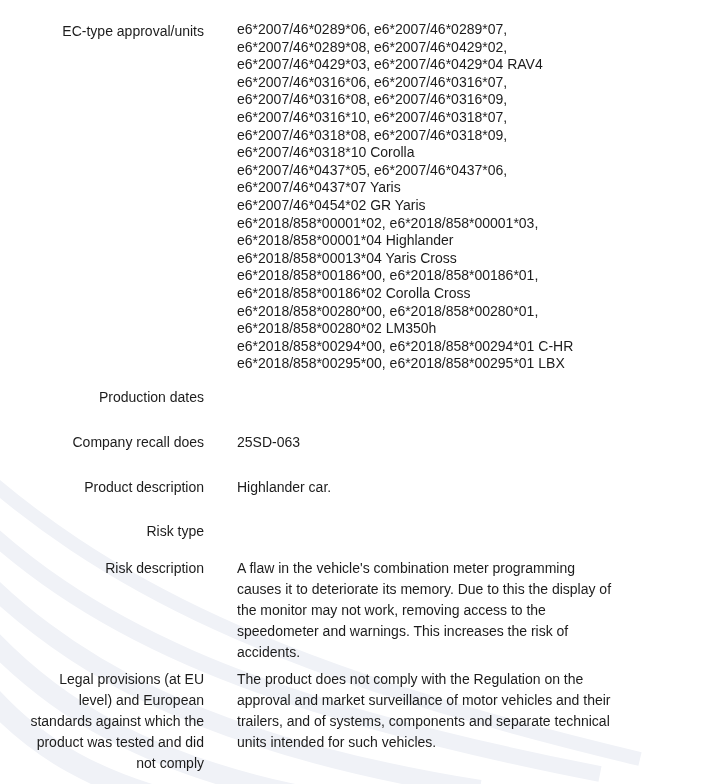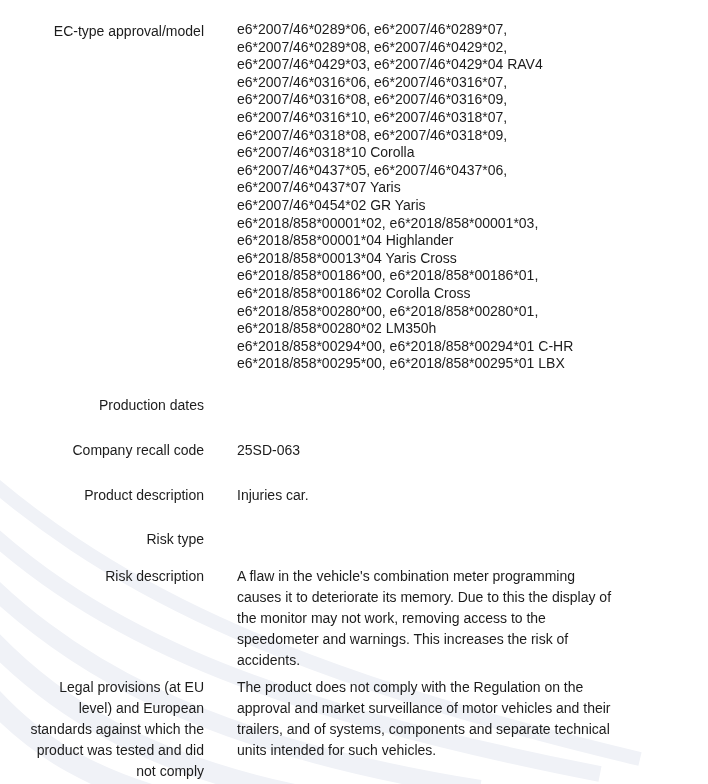--- a/index.html
+++ b/index.html
@@ -43,21 +43,21 @@
     white-space: pre-line;
   }
   .value {
     margin-left: 33px;
     width: 471px;
     white-space: pre-line;
   }
   .row-models .value {
     line-height: 17.6px;
   }
-  .row-production { margin-top: 22px; align-items: flex-end; }
+  .row-production { margin-top: 14px; align-items: flex-end; }
   .row-recall     { margin-top: 24px; }
   .row-product    { margin-top: 24px; }
   .row-risktype   { margin-top: 23px; justify-content: space-between; }
   .row-riskdesc   { margin-top: 16px; }
   .row-legal      { margin-top: 6px;  }
 </style>
 </head>
 <body>
 
 <svg class="watermark" viewBox="0 0 708 340" xmlns="http://www.w3.org/2000/svg" aria-hidden="true">
@@ -66,21 +66,21 @@
     <path d="M-40,60 C 80,180 240,260 600,330" stroke-width="16"></path>
     <path d="M-40,110 C 60,220 200,300 480,345" stroke-width="18"></path>
     <path d="M-40,160 C 40,260 150,330 360,362" stroke-width="20"></path>
     <path d="M-40,215 C 20,300 100,352 260,375" stroke-width="22"></path>
   </g>
 </svg>
 
 <div class="doc">
 
   <div class="row row-models">
-    <div class="label">EC-type approval/model</div>
+    <div class="label">EC-type approval/units</div>
     <div class="value">e6*2007/46*0289*06, e6*2007/46*0289*07,
 e6*2007/46*0289*08, e6*2007/46*0429*02,
 e6*2007/46*0429*03, e6*2007/46*0429*04 RAV4
 e6*2007/46*0316*06, e6*2007/46*0316*07,
 e6*2007/46*0316*08, e6*2007/46*0316*09,
 e6*2007/46*0316*10, e6*2007/46*0318*07,
 e6*2007/46*0318*08, e6*2007/46*0318*09,
 e6*2007/46*0318*10 Corolla
 e6*2007/46*0437*05, e6*2007/46*0437*06,
 e6*2007/46*0437*07 Yaris
@@ -94,27 +94,27 @@
 e6*2018/858*00280*02 LM350h
 e6*2018/858*00294*00, e6*2018/858*00294*01 C-HR
 e6*2018/858*00295*00, e6*2018/858*00295*01 LBX</div>
   </div>
 
   <div class="row row-production">
     <div class="label">Production dates</div>
   </div>
 
   <div class="row row-recall">
-    <div class="label">Company recall code</div>
+    <div class="label">Company recall does</div>
     <div class="value">25SD-063</div>
   </div>
 
   <div class="row row-product">
     <div class="label">Product description</div>
-    <div class="value">Injuries car.</div>
+    <div class="value">Highlander car.</div>
   </div>
 
   <div class="row row-risktype">
     <div class="label">Risk type</div>
   </div>
 
   <div class="row row-riskdesc">
     <div class="label">Risk description</div>
     <div class="value">A flaw in the vehicle's combination meter programming
 causes it to deteriorate its memory. Due to this the display of

